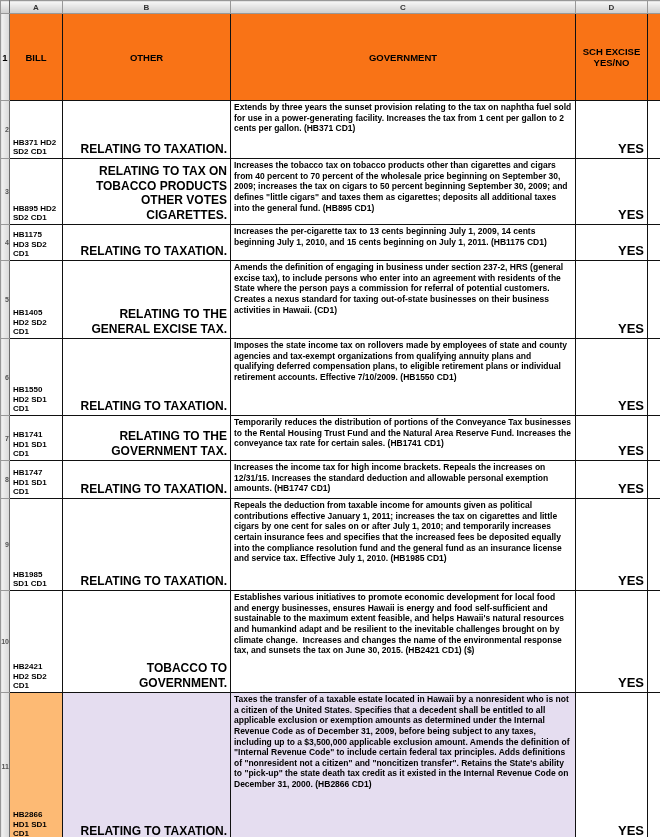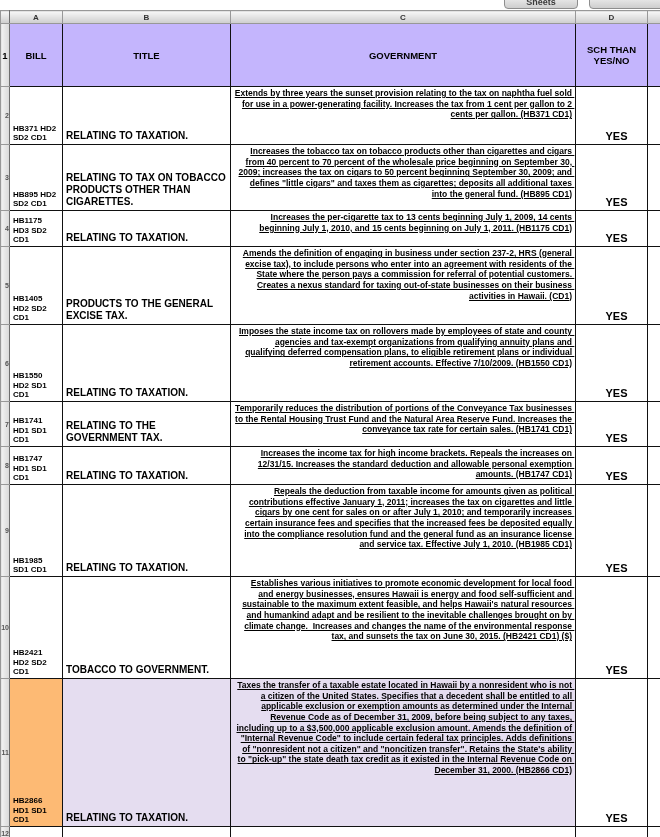--- a/index.html
+++ b/index.html
@@ -28,49 +28,45 @@
 
   tr.letters th {
     height: 12px; padding: 0;
     background: linear-gradient(#f7f7f7, #cdcdcd);
     border: 1px solid #989898;
     font-size: 8px; font-weight: bold; color: #333; text-align: center;
   }
   .corner { border-right: 1px solid #6e6e6e !important; }
 
   tr.titles th {
-    height: 58px; background: #c4b5fd;
+    height: 58px; background: #f97316;
     border: 1px solid #111;
     font-size: 9.5px; font-weight: bold; color: #000;
-    text-align: center; vertical-align: middle; padding: 2px 4px;
+    text-align: center; vertical-align: middle; padding: 14px 4px;
   }
 
   td { border: 1px solid #111; font-weight: bold; color: #000; padding: 1px 3px; background: #fff; }
   .gutter {
     background: linear-gradient(90deg, #f2f2f2, #d8d8d8) !important;
     border: 1px solid #989898 !important; border-right: 1px solid #6e6e6e !important;
     font-size: 7px; font-weight: bold; color: #555;
     text-align: right; padding: 0 !important; overflow: hidden; white-space: nowrap;
     vertical-align: middle;
   }
   td.bill  { font-size: 8px;   vertical-align: bottom; text-align: left;   line-height: 1.2; margin-left: 37px;  }
-  td.title { font-size: 10px; vertical-align: bottom; text-align: left; line-height: 1.2; padding-bottom: 2px; }
-  td.desc  { font-size: 8.5px; vertical-align: top;    text-align: right;   line-height: 1.25; white-space: pre-wrap; text-decoration: underline; }
-  td.vote  { font-size: 11px; vertical-align: bottom; text-align: center;   padding-left: 13px; padding-bottom: 2px; }
+  td.title { font-size: 12px; vertical-align: bottom; text-align: right; line-height: 1.2; padding-bottom: 2px; }
+  td.desc  { font-size: 8.5px; vertical-align: top;    text-align: left;   line-height: 1.25; white-space: pre-wrap; }
+  td.vote  { font-size: 13px; vertical-align: bottom; text-align: right;   padding-left: 13px; padding-bottom: 2px; }
   td.e { padding: 0; }
 </style>
 </head>
 <body>
 
 <div class="screen">
 
-  <div class="toolbar">
-    <div class="tb-btn sheets">Sheets</div>
-    <div class="tb-btn right"></div>
-  </div>
 
   <table>
     <colgroup>
       <col class="c-gut">
         <col class="c-a">
         <col class="c-b">
         <col class="c-c">
         <col class="c-d">
         <col class="c-e">
     </colgroup>
@@ -79,55 +75,55 @@
         <th class="corner"></th>
         <th>A</th>
         <th>B</th>
         <th>C</th>
         <th>D</th>
         <th></th>
       </tr>
       <tr class="titles">
         <th class="gutter">1</th>
         <th>BILL</th>
-        <th>TITLE</th>
+        <th>OTHER</th>
         <th>GOVERNMENT</th>
-        <th>SCH THAN YES/NO</th>
+        <th>SCH EXCISE YES/NO</th>
         <th></th>
       </tr>
     </thead>
     <tbody>
         <tr style="height: 58px;">
           <td class="gutter">2</td>
           <td class="bill">HB371 HD2 SD2 CD1</td>
           <td class="title">RELATING TO TAXATION.</td>
           <td class="desc">Extends by three years the sunset provision relating to the tax on naphtha fuel sold for use in a power-generating facility. Increases the tax from 1 cent per gallon to 2 cents per gallon. (HB371 CD1)</td>
           <td class="vote">YES</td>
           <td class="e"></td>
         </tr>
         <tr style="height: 66px;">
           <td class="gutter">3</td>
           <td class="bill">HB895 HD2 SD2 CD1</td>
-          <td class="title">RELATING TO TAX ON TOBACCO PRODUCTS OTHER THAN CIGARETTES.</td>
+          <td class="title">RELATING TO TAX ON TOBACCO PRODUCTS OTHER VOTES CIGARETTES.</td>
           <td class="desc">Increases the tobacco tax on tobacco products other than cigarettes and cigars from 40 percent to 70 percent of the wholesale price beginning on September 30, 2009; increases the tax on cigars to 50 percent beginning September 30, 2009; and defines "little cigars" and taxes them as cigarettes; deposits all additional taxes into the general fund. (HB895 CD1)</td>
           <td class="vote">YES</td>
           <td class="e"></td>
         </tr>
         <tr style="height: 36px;">
           <td class="gutter">4</td>
           <td class="bill">HB1175 HD3 SD2 CD1</td>
           <td class="title">RELATING TO TAXATION.</td>
           <td class="desc">Increases the per-cigarette tax to 13 cents beginning July 1, 2009, 14 cents beginning July 1, 2010, and 15 cents beginning on July 1, 2011. (HB1175 CD1)</td>
           <td class="vote">YES</td>
           <td class="e"></td>
         </tr>
         <tr style="height: 78px;">
           <td class="gutter">5</td>
           <td class="bill">HB1405 HD2 SD2 CD1</td>
-          <td class="title">PRODUCTS TO THE GENERAL EXCISE TAX.</td>
+          <td class="title">RELATING TO THE GENERAL EXCISE TAX.</td>
           <td class="desc">Amends the definition of engaging in business under section 237-2, HRS (general excise tax), to include persons who enter into an agreement with residents of the State where the person pays a commission for referral of potential customers. Creates a nexus standard for taxing out-of-state businesses on their business activities in Hawaii. (CD1)</td>
           <td class="vote">YES</td>
           <td class="e"></td>
         </tr>
         <tr style="height: 77px;">
           <td class="gutter">6</td>
           <td class="bill">HB1550 HD2 SD1 CD1</td>
           <td class="title">RELATING TO TAXATION.</td>
           <td class="desc">Imposes the state income tax on rollovers made by employees of state and county agencies and tax-exempt organizations from qualifying annuity plans and qualifying deferred compensation plans, to eligible retirement plans or individual retirement accounts. Effective 7/10/2009. (HB1550 CD1)</td>
           <td class="vote">YES</td>

